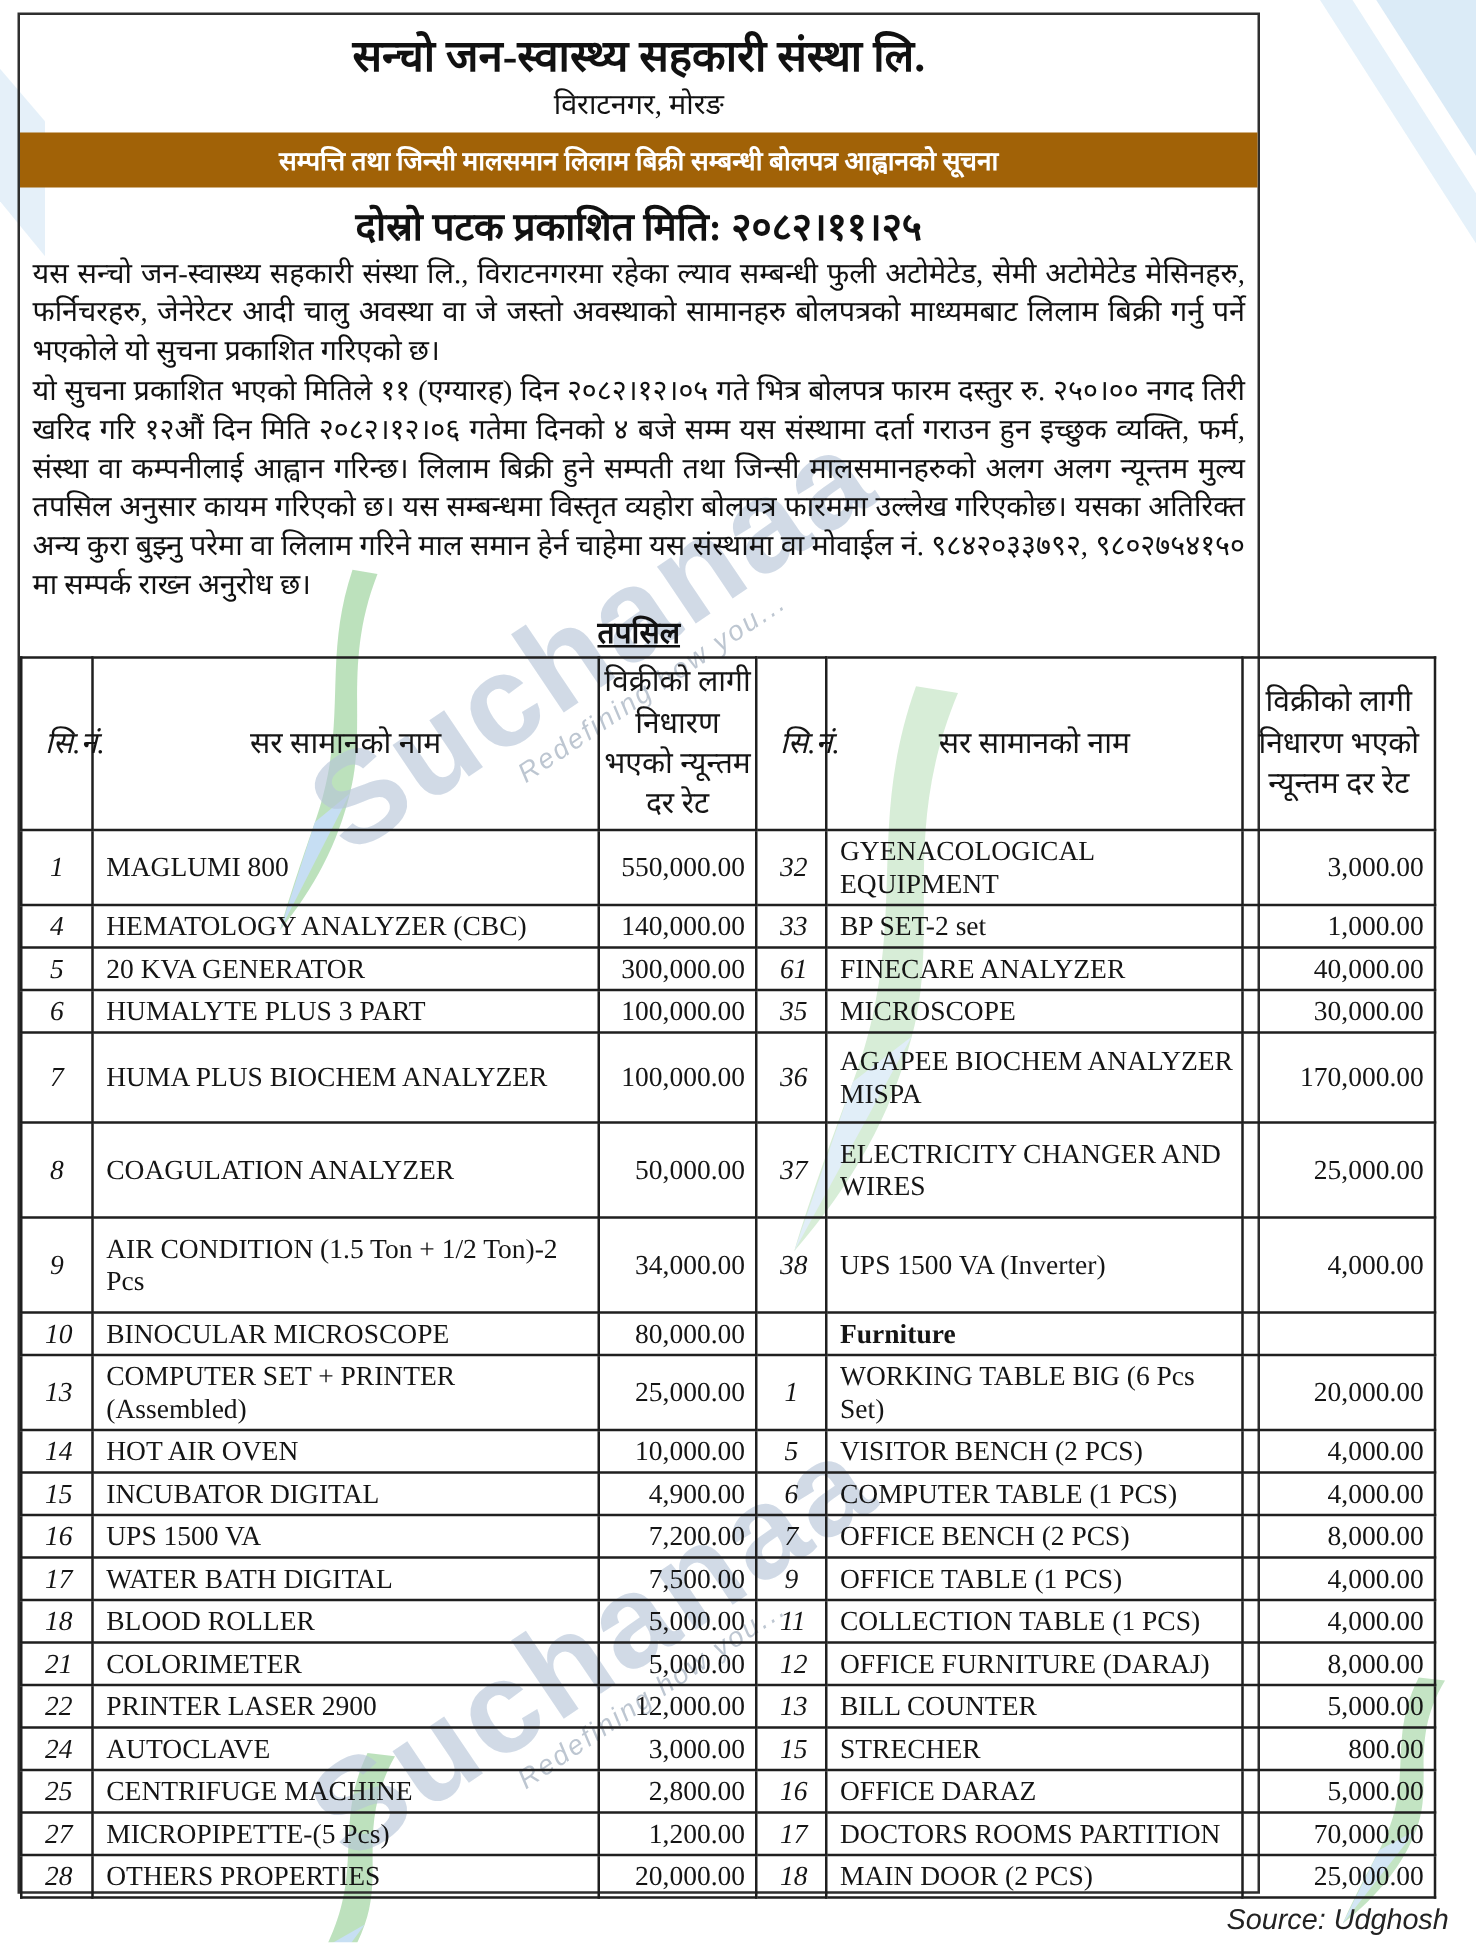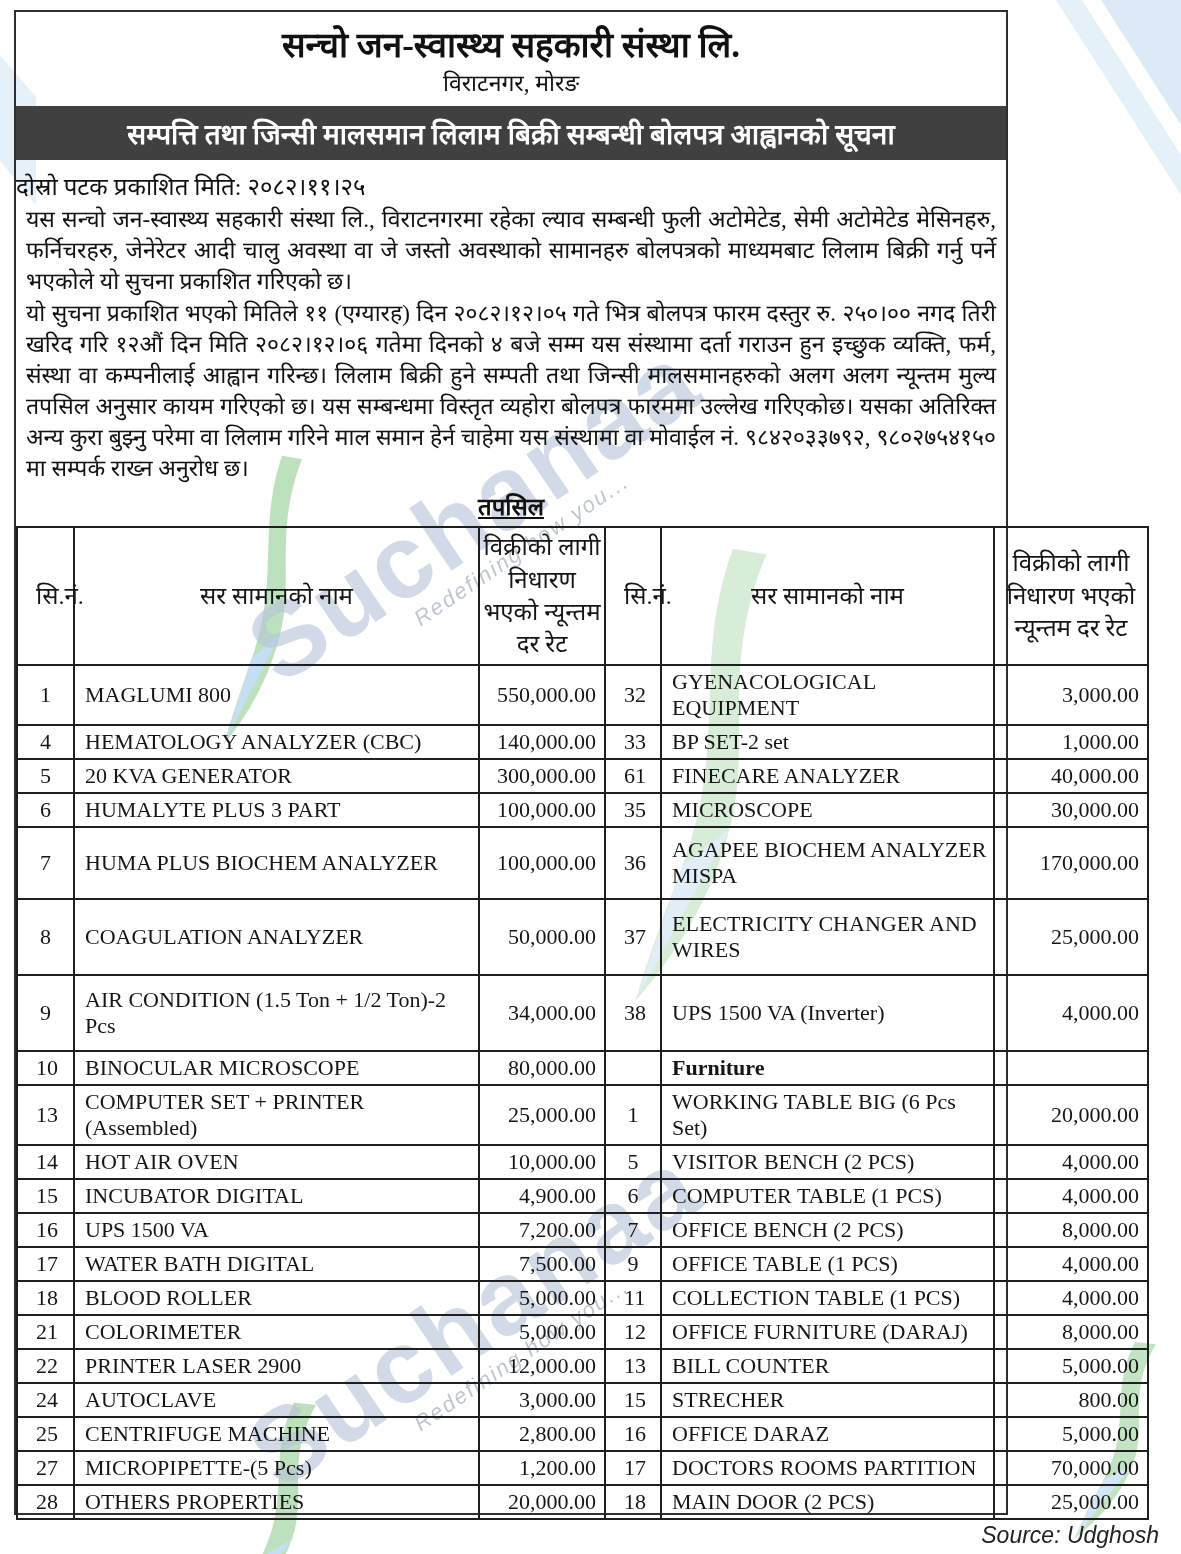--- a/index.html
+++ b/index.html
@@ -21,32 +21,32 @@
   #sw3{left:228px;top:1398px;width:110px;height:230px;opacity:.5;}
   #sw4{left:1072px;top:1338px;width:105px;height:205px;opacity:.45;}
   #corner-tr{position:absolute;right:0;top:0;opacity:.75;}
   #edge-l{position:absolute;left:0;top:55px;opacity:.65;}
 
   
   .frame{position:absolute;left:14px;top:10px;width:994px;height:1505px;border:2px solid #2f2f2f;
          z-index:1;box-sizing:border-box;}
   .org{margin-top:10px;text-align:center;font-size:35px;font-weight:bold;line-height:1.35;}
   .loc{text-align:center;font-size:23px;line-height:1.3;}
-  .title-bar{margin-top:7px;background:#404040;color:#ffffff;text-align:center;
-             font-size:28px;font-weight:bold;padding:8px 4px;}
-  .pub-date{margin:9px 0 2px;font-size:24px;font-weight:normal;}
+  .title-bar{margin-top:7px;background:#a16207;color:#ffffff;text-align:center;
+             font-size:21px;font-weight:bold;padding:8px 4px;}
+  .pub-date{margin:9px 0 2px;text-align:center;font-size:31px;font-weight:bold;}
   .para{margin:1px 10px;text-align:justify;font-size:23px;line-height:31px;}
   .tapasil{margin:5px 0 4px;text-align:center;font-size:24px;font-weight:bold;text-decoration:underline;}
 
   
   table{border-collapse:collapse;table-layout:fixed;width:1131px;margin:0 auto;background:transparent;}
   th,td{border:2px solid #1f1f1f;font-size:22px;color:#151515;box-sizing:border-box;}
   thead th{font-size:24px;font-weight:normal;line-height:1.35;vertical-align:middle;text-align:center;padding:3px 2px;}
   tbody td{height:33px;vertical-align:middle;}
-  .c-sn{text-align:center;padding:3px 18px;}
+  .c-sn{text-align:center;padding:3px 18px;font-style:italic;}
   .c-name{text-align:left;padding:3px 6px 3px 10px;}
   .c-rate{text-align:right;padding:3px 8px 3px 4px;}
   tbody tr:nth-child(5){height:72px;}
   tbody tr:nth-child(6){height:76px;}
   tbody tr:nth-child(7){height:76px;}
   td.bold{font-weight:bold;}
 
   .source{position:absolute;right:22px;top:1522px;z-index:1;font-family:"Liberation Sans", sans-serif;
           font-style:italic;font-size:23px;color:#222;}
 </style>

